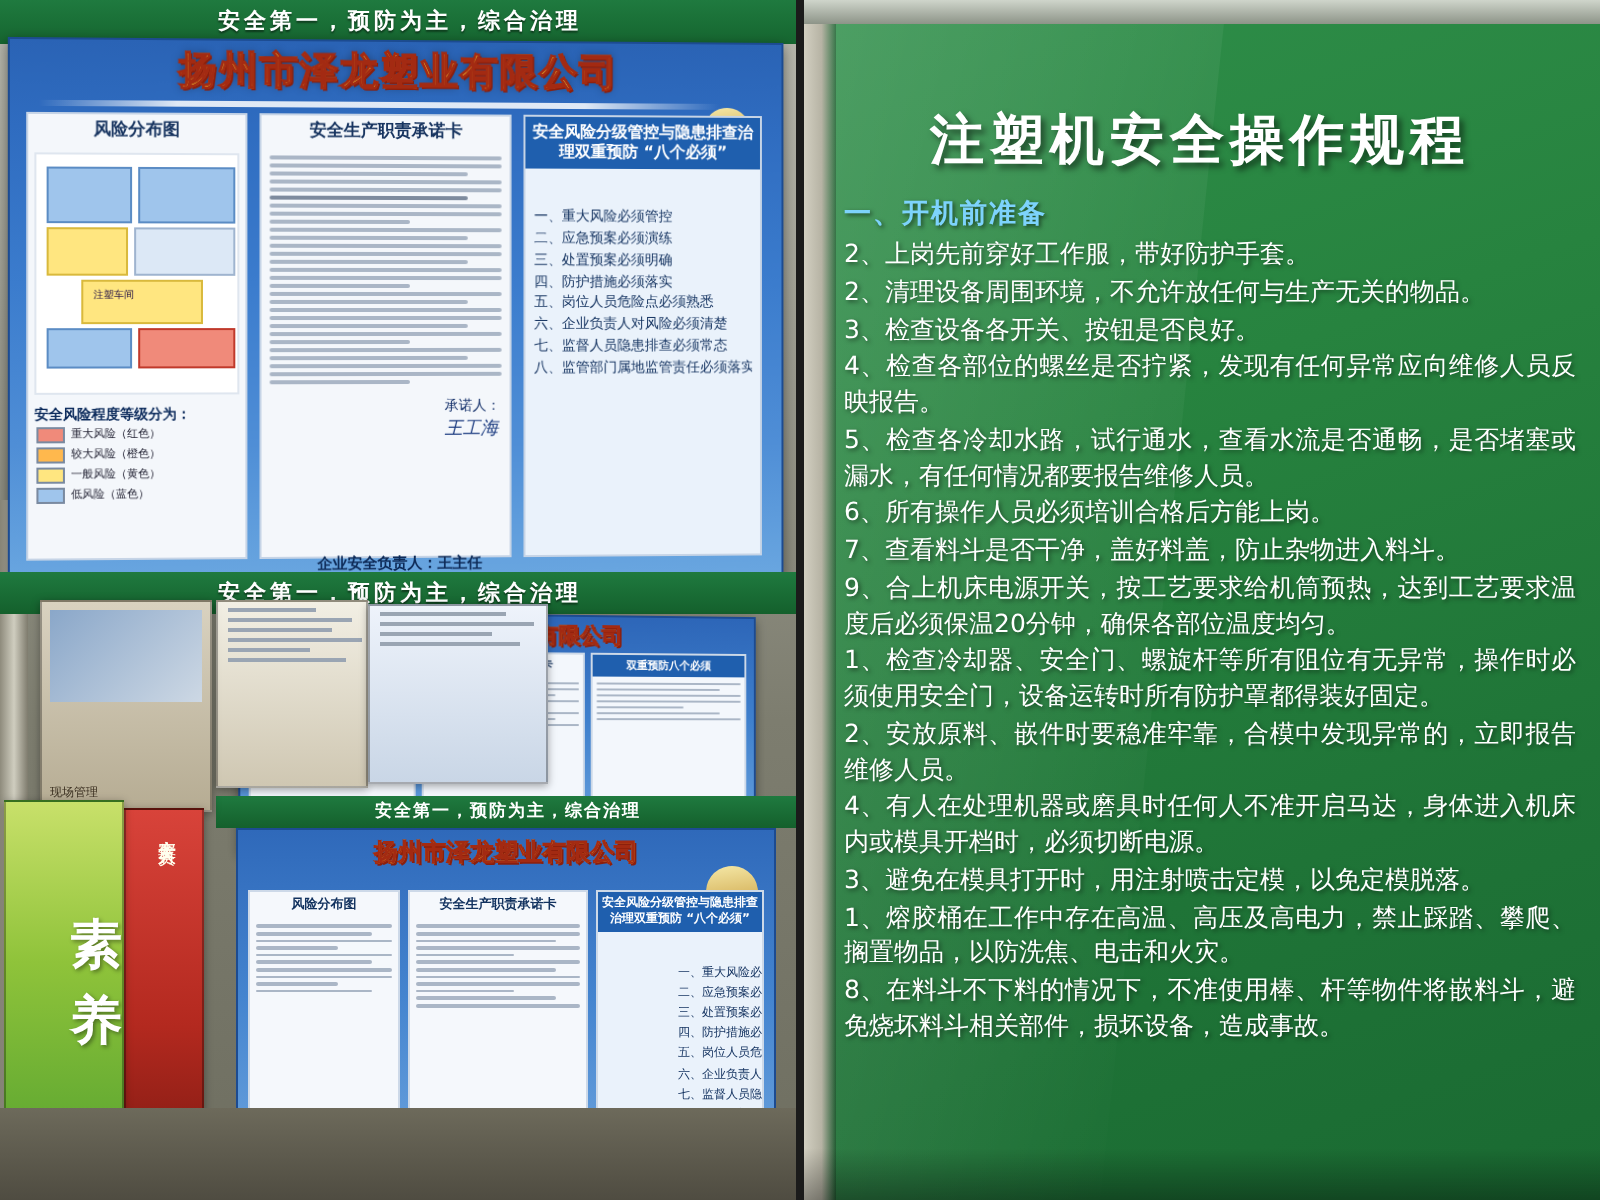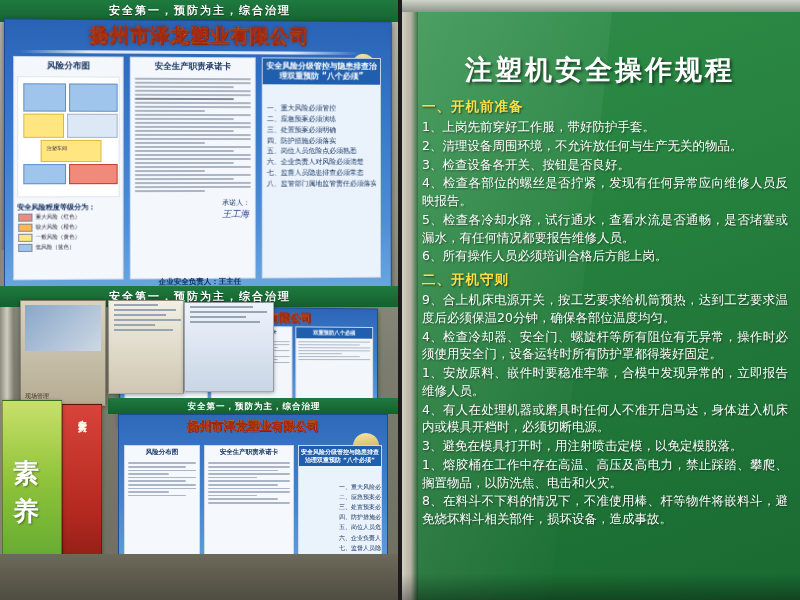--- a/index.html
+++ b/index.html
@@ -261,20 +261,21 @@
     box-shadow: 0 1px 4px rgba(0,0,0,.35);
   }
   .poster.green-v {
     left: 2px; top: 400px; width: 58px; height: 200px;
     background: linear-gradient(180deg,#c8e06a 0%, #8fc33a 40%, #4e9e2e 100%);
   }
   .poster.green-v .vtext {
     position: absolute; left: 10px; top: 54px;
     color: #fff; font-size: 26px; font-weight: bold; line-height: 1.45;
     text-shadow: 1px 1px 2px rgba(0,0,0,.4);
+    text-align: right;
   }
   .poster.green-v .badge {
     position: absolute; left: 14px; bottom: 12px; width: 26px; height: 26px;
     border-radius: 50%; background: #2e7d32; color: #fff; font-size: 11px;
     display:flex; align-items:center; justify-content:center; border: 2px solid #fff;
   }
   .poster.red-v {
     left: 62px; top: 404px; width: 38px; height: 180px;
     background: linear-gradient(180deg,#d8433a 0%, #b3291f 60%, #7f1a12 100%);
   }
@@ -338,21 +339,21 @@
     font-weight: bold;
     letter-spacing: 3px;
     text-shadow: 2px 2px 3px rgba(0,0,0,.55);
   }
 
   .rp-body {
     position: absolute;
     left: 22px; top: 92px; width: 366px;
   }
   .sec-head {
-    color: #fde047;
+    color: #7dd3fc;
     font-size: 13.5px;
     font-weight: bold;
     margin: 6px 0 2px;
     text-shadow: 1px 1px 2px rgba(0,0,0,.55);
     letter-spacing: 1px;
   }
   .rp-item {
     color: #ffffff;
     font-size: 12.5px;
     line-height: 1.42;
@@ -612,31 +613,31 @@
     <div class="rp-bg"></div>
     <div class="rp-sheen"></div>
     <div class="rp-edge-left"></div>
     <div class="rp-top-rail"></div>
 
     <div class="rp-title">注塑机安全操作规程</div>
 
     <div class="rp-body">
 
       <div class="sec-head">一、开机前准备</div>
-      <p class="rp-item">1、上岗先前穿好工作服，带好防护手套。</p>
+      <p class="rp-item">2、上岗先前穿好工作服，带好防护手套。</p>
       <p class="rp-item">2、清理设备周围环境，不允许放任何与生产无关的物品。</p>
       <p class="rp-item">3、检查设备各开关、按钮是否良好。</p>
       <p class="rp-item">4、检查各部位的螺丝是否拧紧，发现有任何异常应向维修人员反映报告。</p>
       <p class="rp-item">5、检查各冷却水路，试行通水，查看水流是否通畅，是否堵塞或漏水，有任何情况都要报告维修人员。</p>
       <p class="rp-item">6、所有操作人员必须培训合格后方能上岗。</p>
-
-      <div class="sec-head">二、开机守则</div>
+      <p class="rp-item">7、查看料斗是否干净，盖好料盖，防止杂物进入料斗。</p>
+
       <p class="rp-item">9、合上机床电源开关，按工艺要求给机筒预热，达到工艺要求温度后必须保温20分钟，确保各部位温度均匀。</p>
-      <p class="rp-item">4、检查冷却器、安全门、螺旋杆等所有阻位有无异常，操作时必须使用安全门，设备运转时所有防护罩都得装好固定。</p>
-      <p class="rp-item">1、安放原料、嵌件时要稳准牢靠，合模中发现异常的，立即报告维修人员。</p>
+      <p class="rp-item">1、检查冷却器、安全门、螺旋杆等所有阻位有无异常，操作时必须使用安全门，设备运转时所有防护罩都得装好固定。</p>
+      <p class="rp-item">2、安放原料、嵌件时要稳准牢靠，合模中发现异常的，立即报告维修人员。</p>
       <p class="rp-item">4、有人在处理机器或磨具时任何人不准开启马达，身体进入机床内或模具开档时，必须切断电源。</p>
       <p class="rp-item">3、避免在模具打开时，用注射喷击定模，以免定模脱落。</p>
       <p class="rp-item">1、熔胶桶在工作中存在高温、高压及高电力，禁止踩踏、攀爬、搁置物品，以防洗焦、电击和火灾。</p>
       <p class="rp-item">8、在料斗不下料的情况下，不准使用棒、杆等物件将嵌料斗，避免烧坏料斗相关部件，损坏设备，造成事故。</p>
 
     </div>
 
     <div class="rp-shadow-bottom"></div>
   </div>
 

